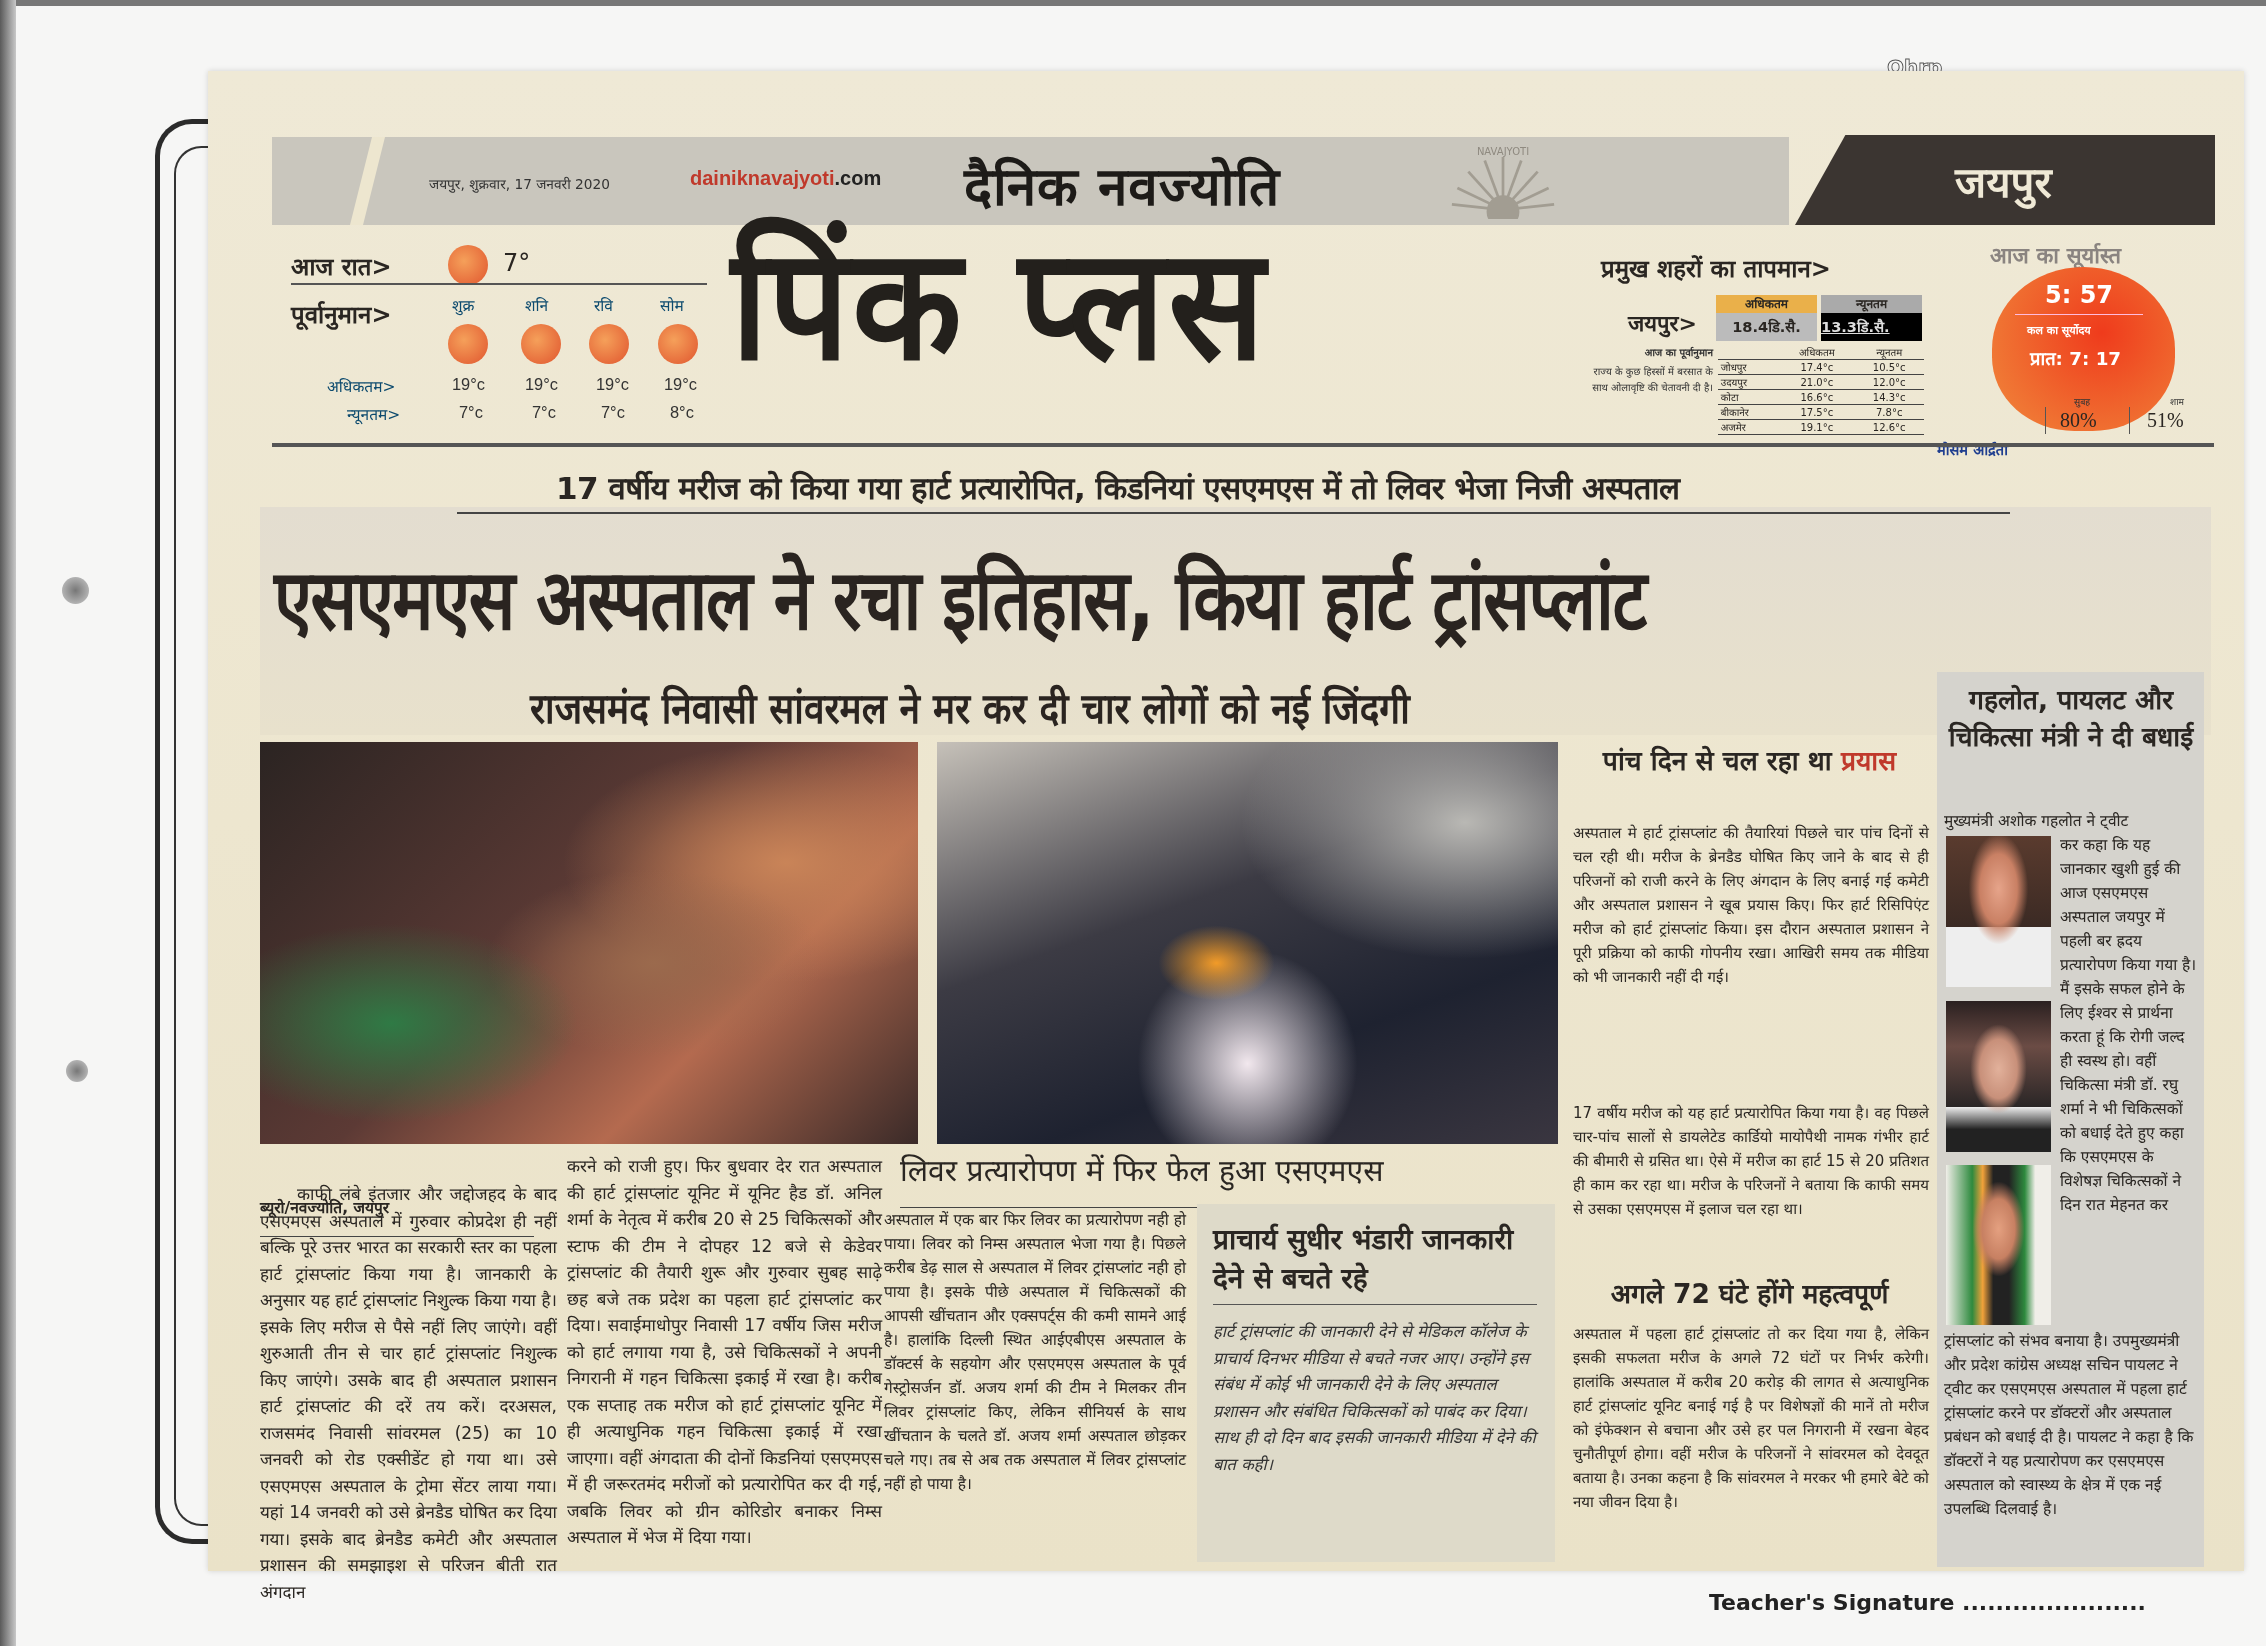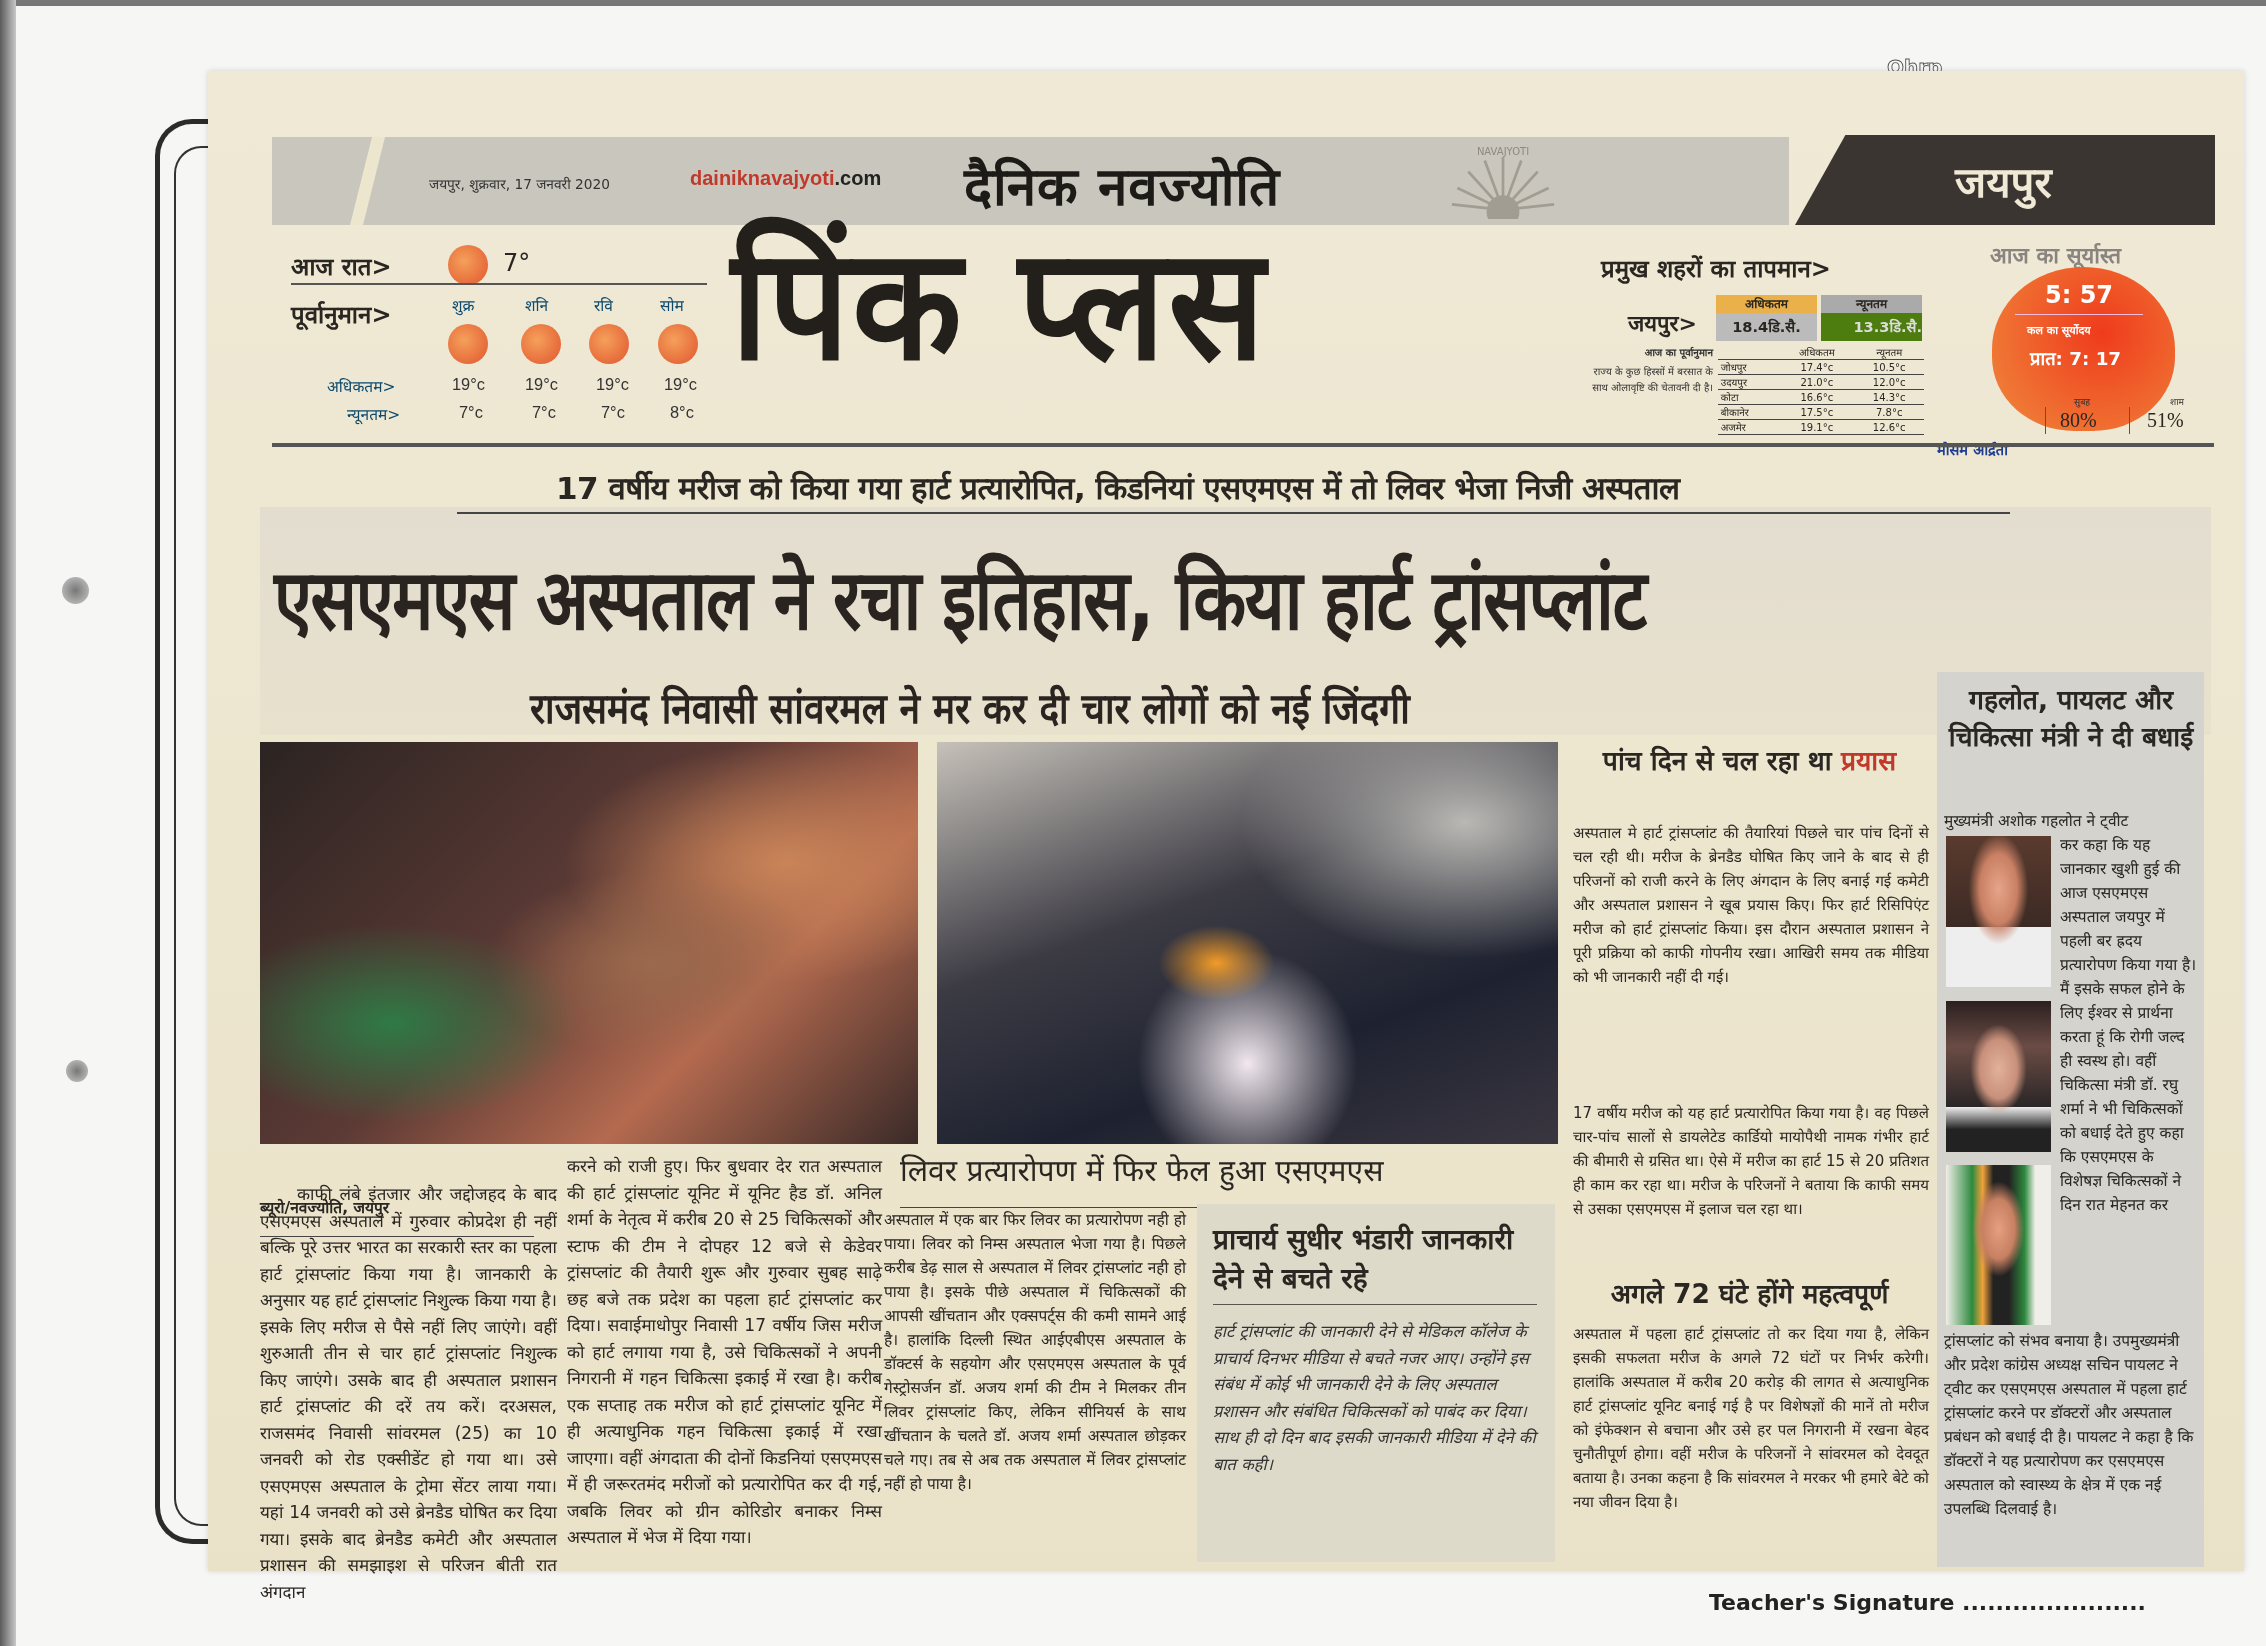--- a/index.html
+++ b/index.html
@@ -35,21 +35,21 @@
   .pink-title{position:absolute;left:731px;top:227px;font:bold 155px "DejaVu Sans",sans-serif;color:#23201c;letter-spacing:3.7px;line-height:1;transform:scaleX(0.92);transform-origin:left top;}
 
   
   .cities-head{position:absolute;left:1601px;top:251px;font:bold 24px "DejaVu Sans",sans-serif;}
   .jaipur-lbl{position:absolute;left:1628px;top:307px;font:bold 22px "DejaVu Sans",sans-serif;}
   .box-max{position:absolute;left:1716px;top:295px;width:101px;height:46px;}
   .box-max .hd{height:18.3px;background:#eab04a;font:bold 12px "DejaVu Sans",sans-serif;text-align:center;line-height:18.3px;}
   .box-max .vl{height:27.4px;background:#bbb;font:bold 14.6px "DejaVu Sans",sans-serif;text-align:center;line-height:27.4px;}
   .box-min{position:absolute;left:1821px;top:295px;width:101px;height:46px;}
   .box-min .hd{height:18.3px;background:#aaa;font:bold 12px "DejaVu Sans",sans-serif;text-align:center;line-height:18.3px;}
-  .box-min .vl{height:27.4px;background:#4d7c0f;color:#ddd;font:bold 14.6px "DejaVu Sans",sans-serif;text-align:right;line-height:27.4px;}
+  .box-min .vl{height:27.4px;background:#000000;color:#ddd;font:bold 14.6px "DejaVu Sans",sans-serif;text-align:left;line-height:27.4px;text-decoration:underline;}
   .fc-note{position:absolute;left:1585px;top:345px;width:128px;font:10px "DejaVu Sans",sans-serif;text-align:right;line-height:15.5px;color:#333;}
   .ctable{position:absolute;left:1718px;top:345px;width:206px;font:10px "DejaVu Sans",sans-serif;border-collapse:collapse;}
   .ctable td,.ctable th{border-bottom:0.9px solid #444;padding:0 2.7px;height:14px;text-align:center;font-weight:normal;}
   .ctable td:first-child{text-align:left;}
 
   
   .sunset-head{position:absolute;left:1990px;top:239px;font:bold 22px "DejaVu Sans",sans-serif;color:#8a8480;}
   .sunset-blob{position:absolute;left:1992px;top:267px;width:183px;height:164px;border-radius:50% 50% 45% 45%;background:radial-gradient(circle at 60% 40%,#ef3b1c,#f08a3c);}
   .ss-time{position:absolute;left:2045px;top:281px;font:bold 24px "DejaVu Sans",sans-serif;color:#fff;}
   .ss-rule{position:absolute;left:2015px;top:314px;width:128px;height:0.9px;background:#fbd;}

